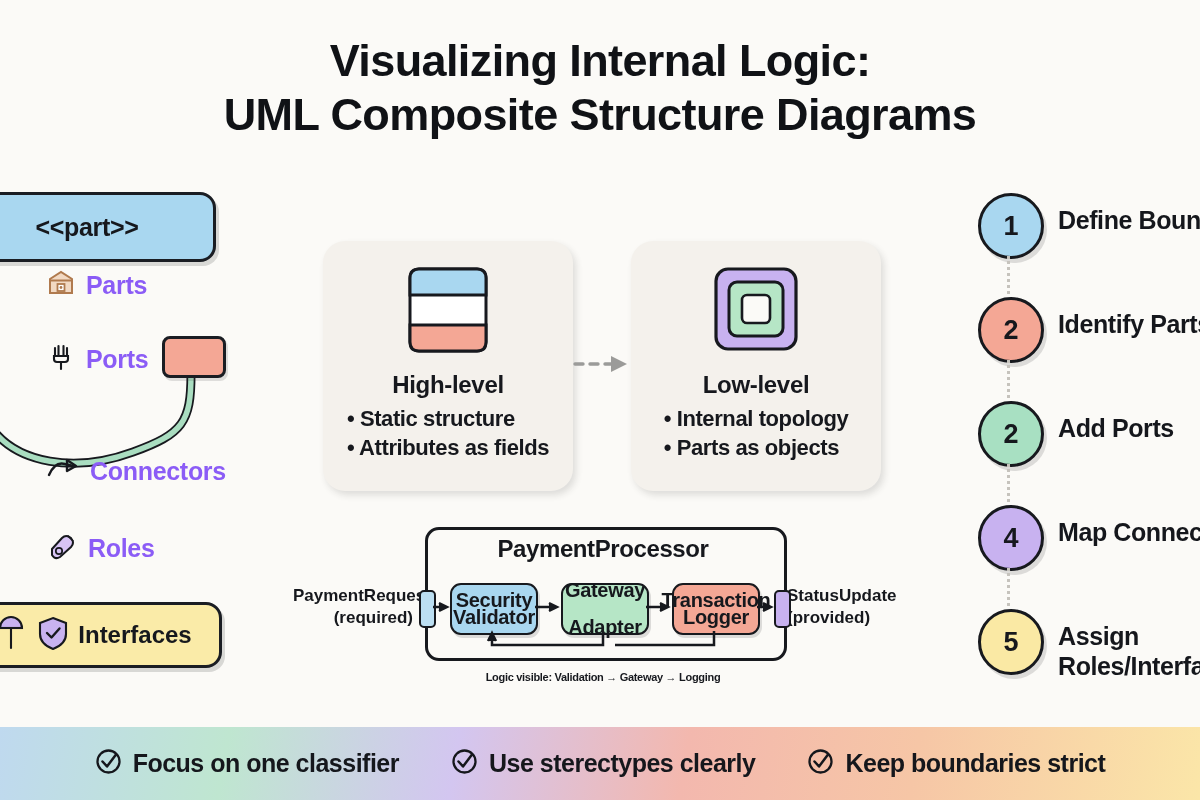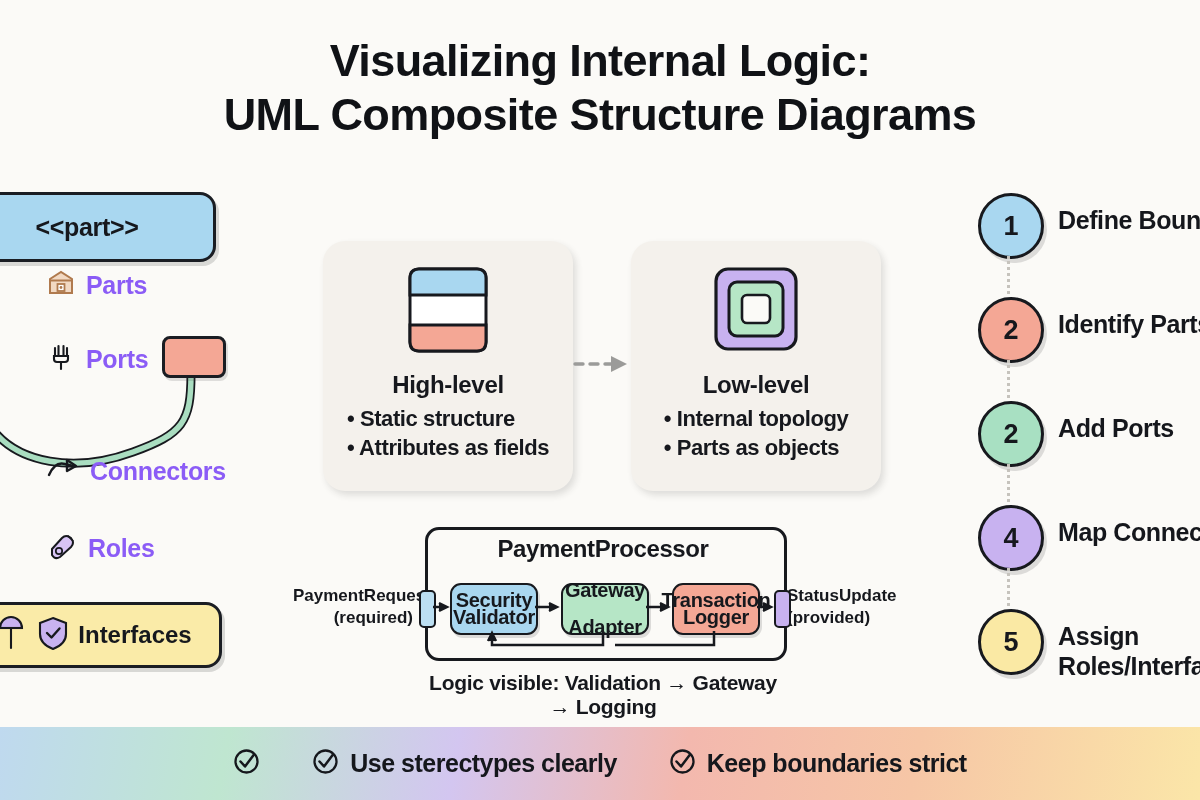--- a/index.html
+++ b/index.html
@@ -104,21 +104,21 @@
   }
   #pp-port-in  { left:126px; background:#bcdff2; }
   #pp-port-out { left:481px; background:#c8b2f0; }
 
   .pp-side { position:absolute; top:58px; font-size:17px; font-weight:700; line-height:22px; }
   #pp-left-label  { left:0px; width:120px; text-align:right; }
   #pp-right-label { left:494px; width:130px; text-align:left; }
 
   #pp-footer {
     position:absolute; left:132px; top:144px; width:356px; text-align:center;
-    font-size:21px; font-weight:700; letter-spacing:-0.3px;
+    font-size:11px; font-weight:700; letter-spacing:-0.3px;
   }
 
   
   #steps { position:absolute; left:978px; top:193px; width:260px; }
   .step-row { position:relative; height:104px; display:flex; align-items:flex-start; }
   .step-circle {
     position:relative; width:60px; height:60px; border-radius:50%;
     border:3px solid #17191e; box-shadow: 3px 4px 0 rgba(60,60,60,0.16);
     display:flex; align-items:center; justify-content:center;
     font-size:27px; font-weight:700; flex:none;
@@ -360,20 +360,21 @@
   </div>
 
   <div id="footer-bar">
     <div class="footer-item">
       <span>
         <svg width="27" height="27" viewBox="0 0 27 27">
           <circle cx="13.5" cy="13.5" r="11" fill="none" stroke="#15171c" stroke-width="2.3"></circle>
           <path d="M7.5 13.5 L12 18.5 L21 6.5" fill="none" stroke="#15171c" stroke-width="2.5" stroke-linecap="round" stroke-linejoin="round"></path>
         </svg>
       </span>
+      <span class="footer-text">Focus on one classifier</span>
     </div>
     <div class="footer-item">
       <span>
         <svg width="27" height="27" viewBox="0 0 27 27">
           <circle cx="13.5" cy="13.5" r="11" fill="none" stroke="#15171c" stroke-width="2.3"></circle>
           <path d="M7.5 13.5 L12 18.5 L21 6.5" fill="none" stroke="#15171c" stroke-width="2.5" stroke-linecap="round" stroke-linejoin="round"></path>
         </svg>
       </span>
       <span class="footer-text">Use sterectypes clearly</span>
     </div>

